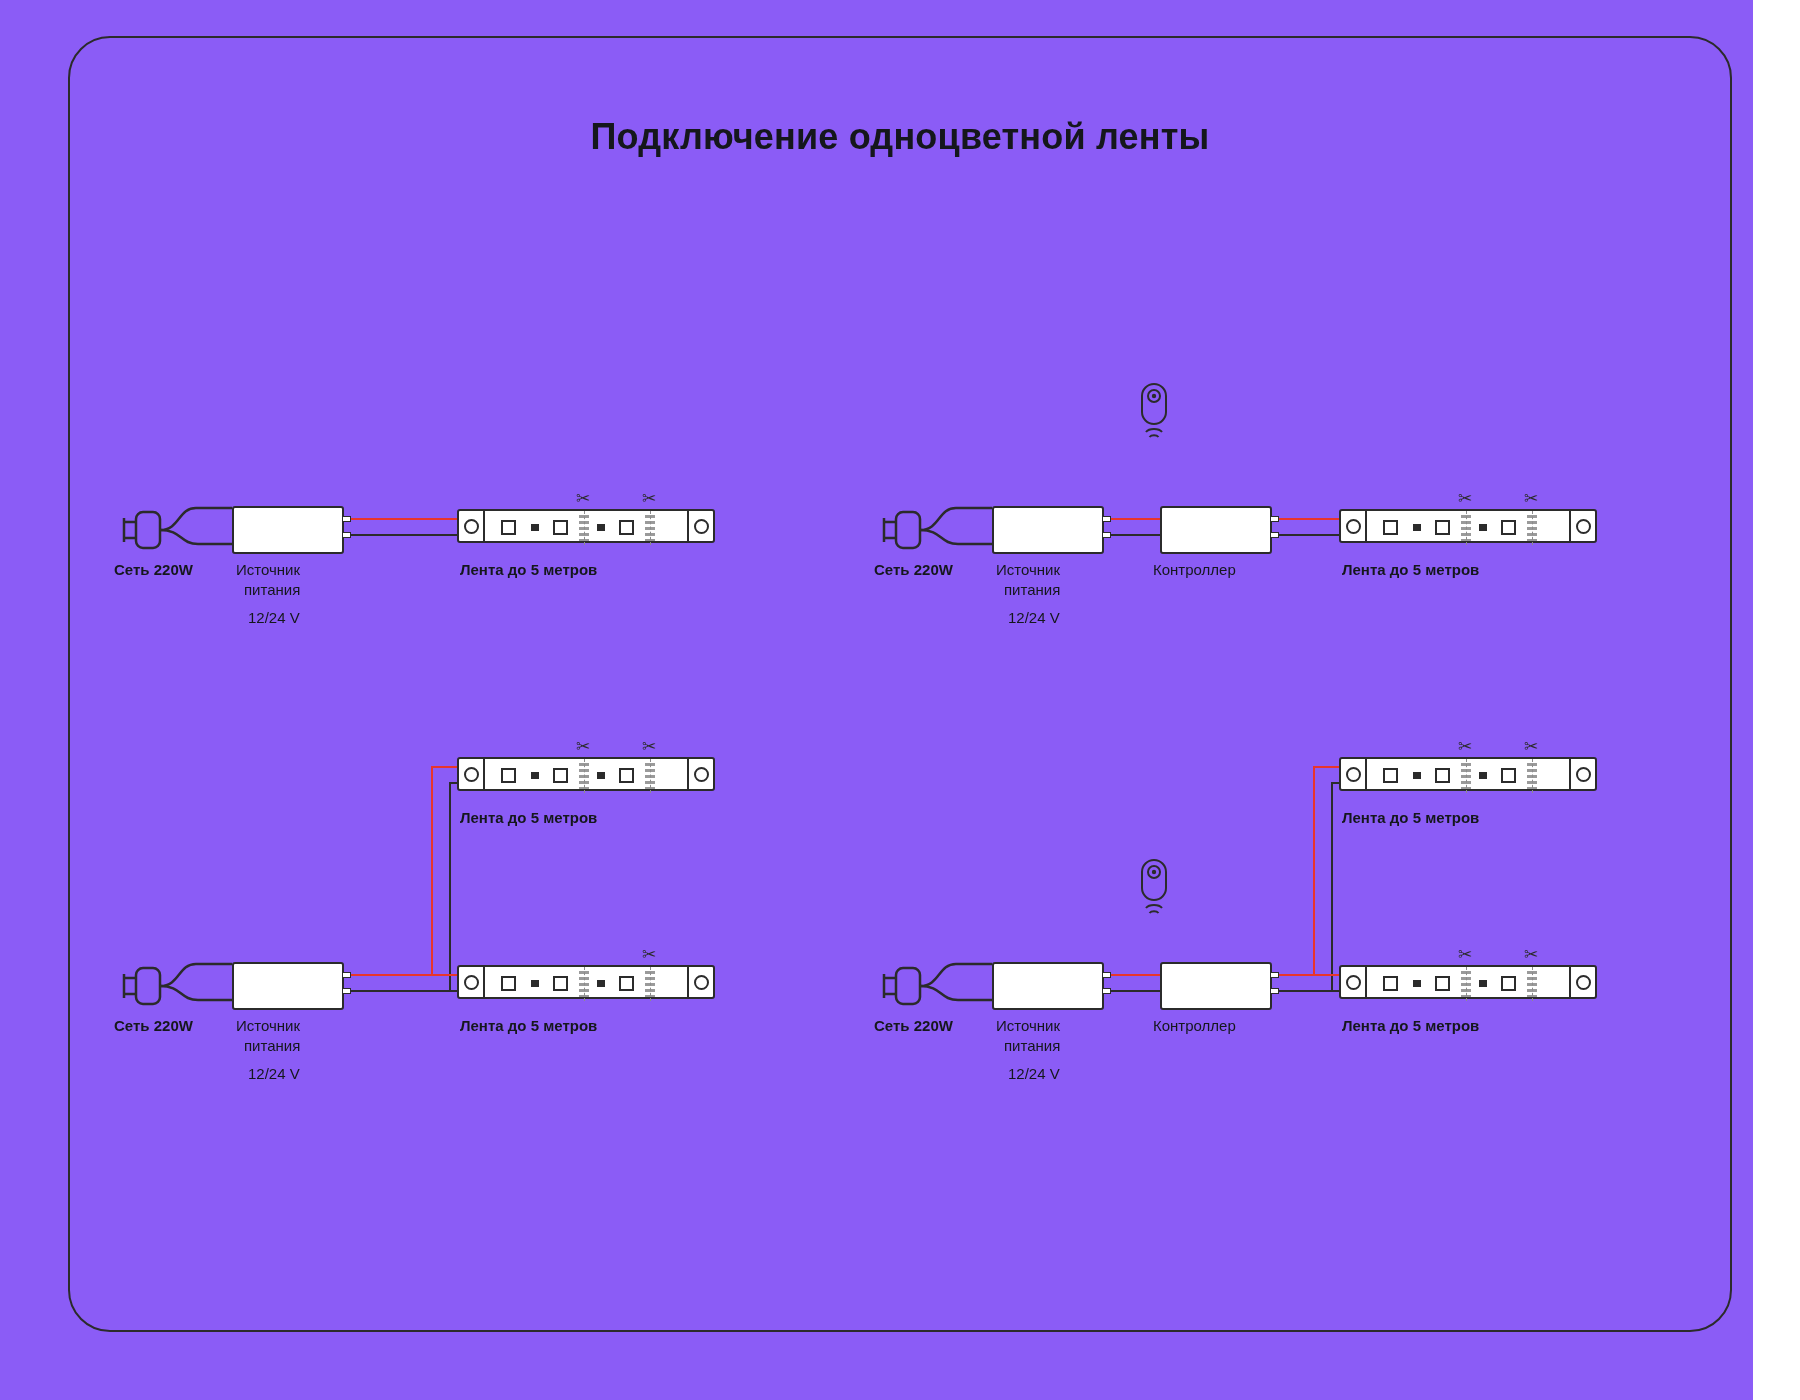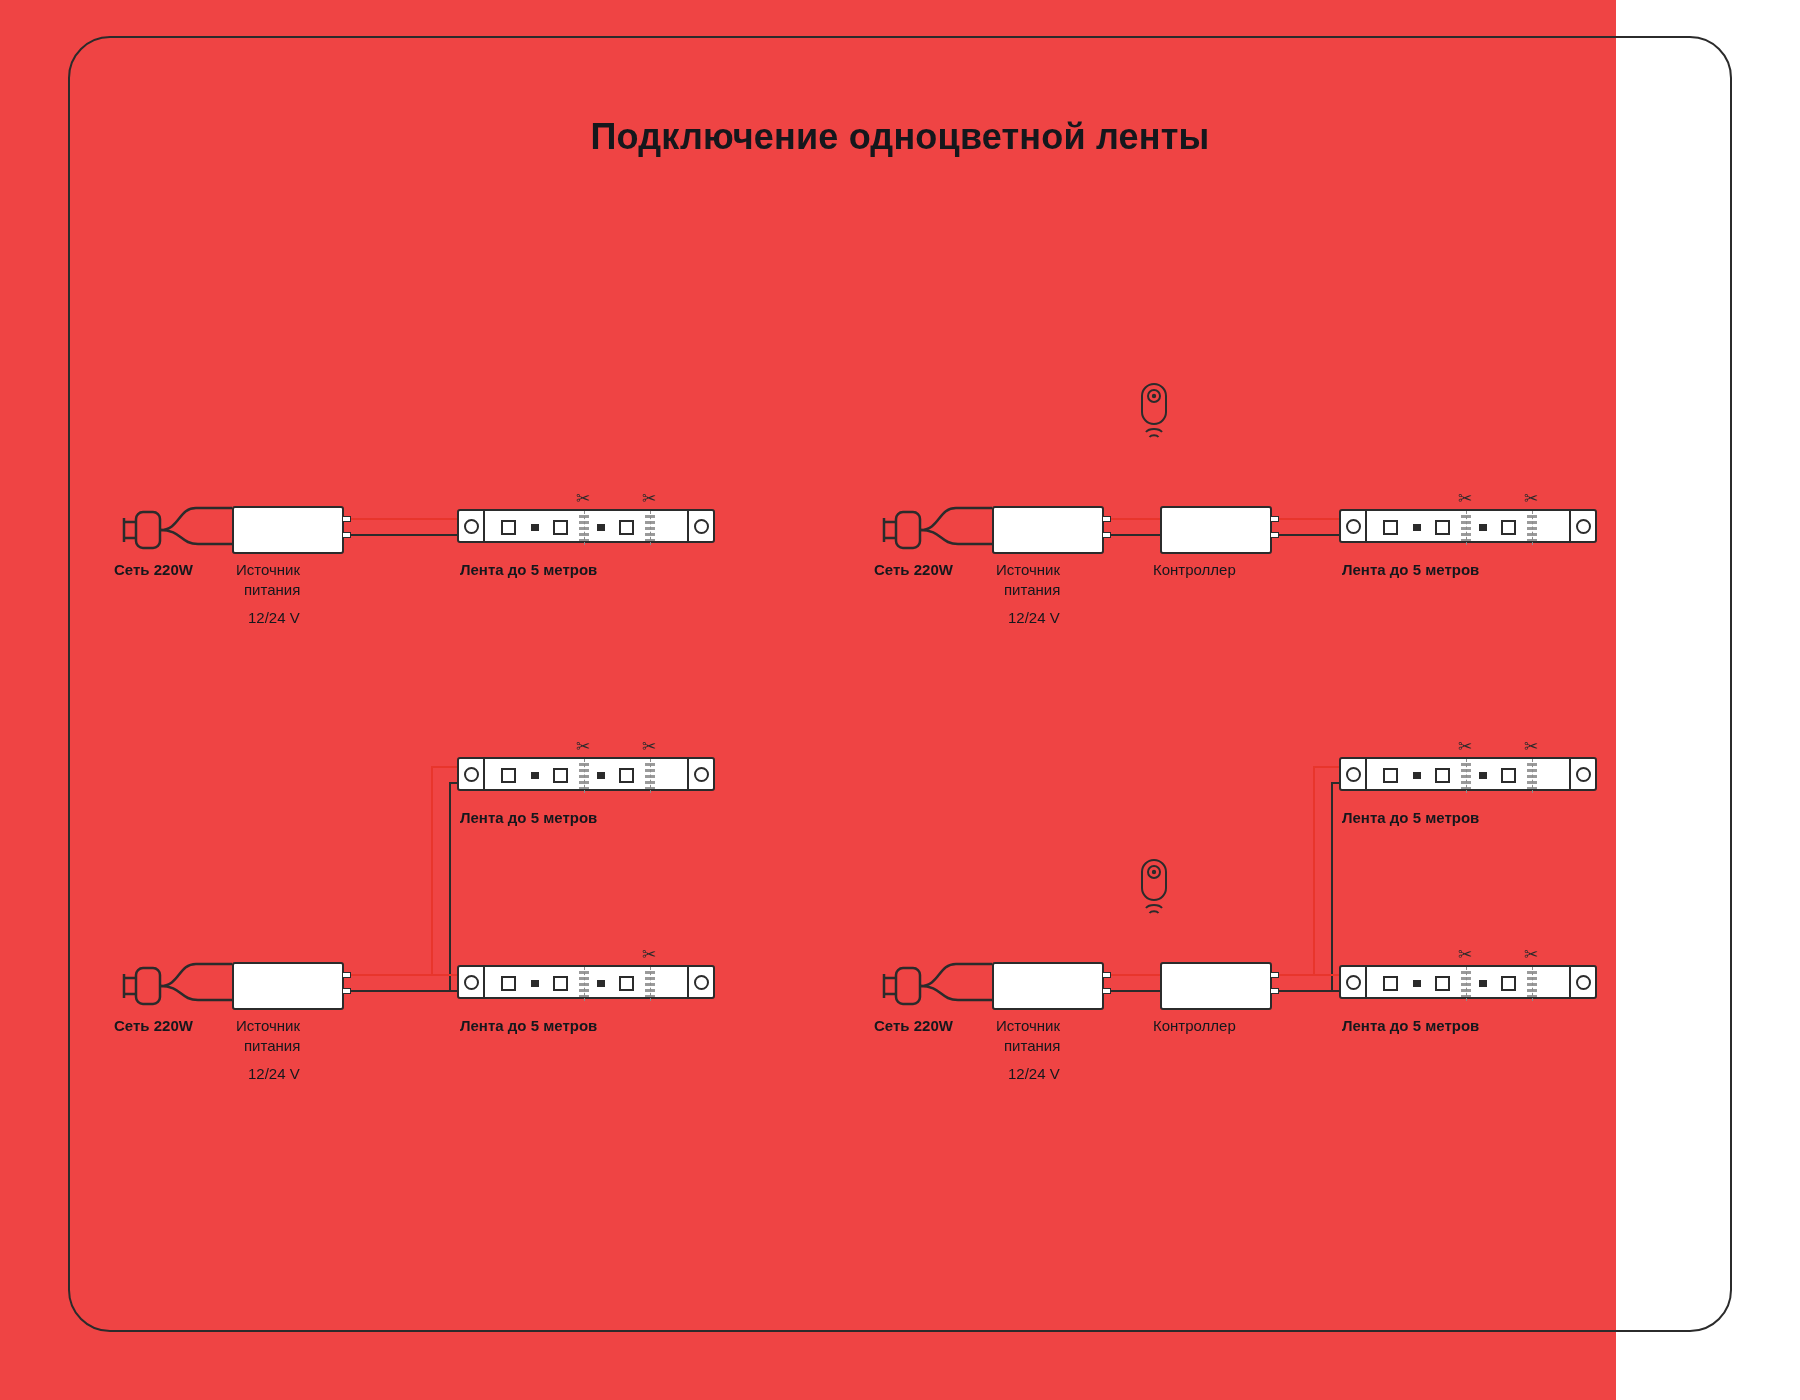--- a/index.html
+++ b/index.html
@@ -10,23 +10,23 @@
   body {
     width: 1800px;
     height: 1400px;
     font-family: "Liberation Sans", sans-serif;
     color: #1a1a1a;
     overflow: hidden;
   }
 
   #canvas {
     position: relative;
-    width: 1616px;
+    width: 1753px;
     height: 1400px;
-    background: #ef4444;
+    background: #8b5cf6;
   }
 
   
   .frame {
     position: absolute;
     left: 68px;
     top: 36px;
     width: 1664px;
     height: 1296px;
     border: 2px solid #2b2b2b;

